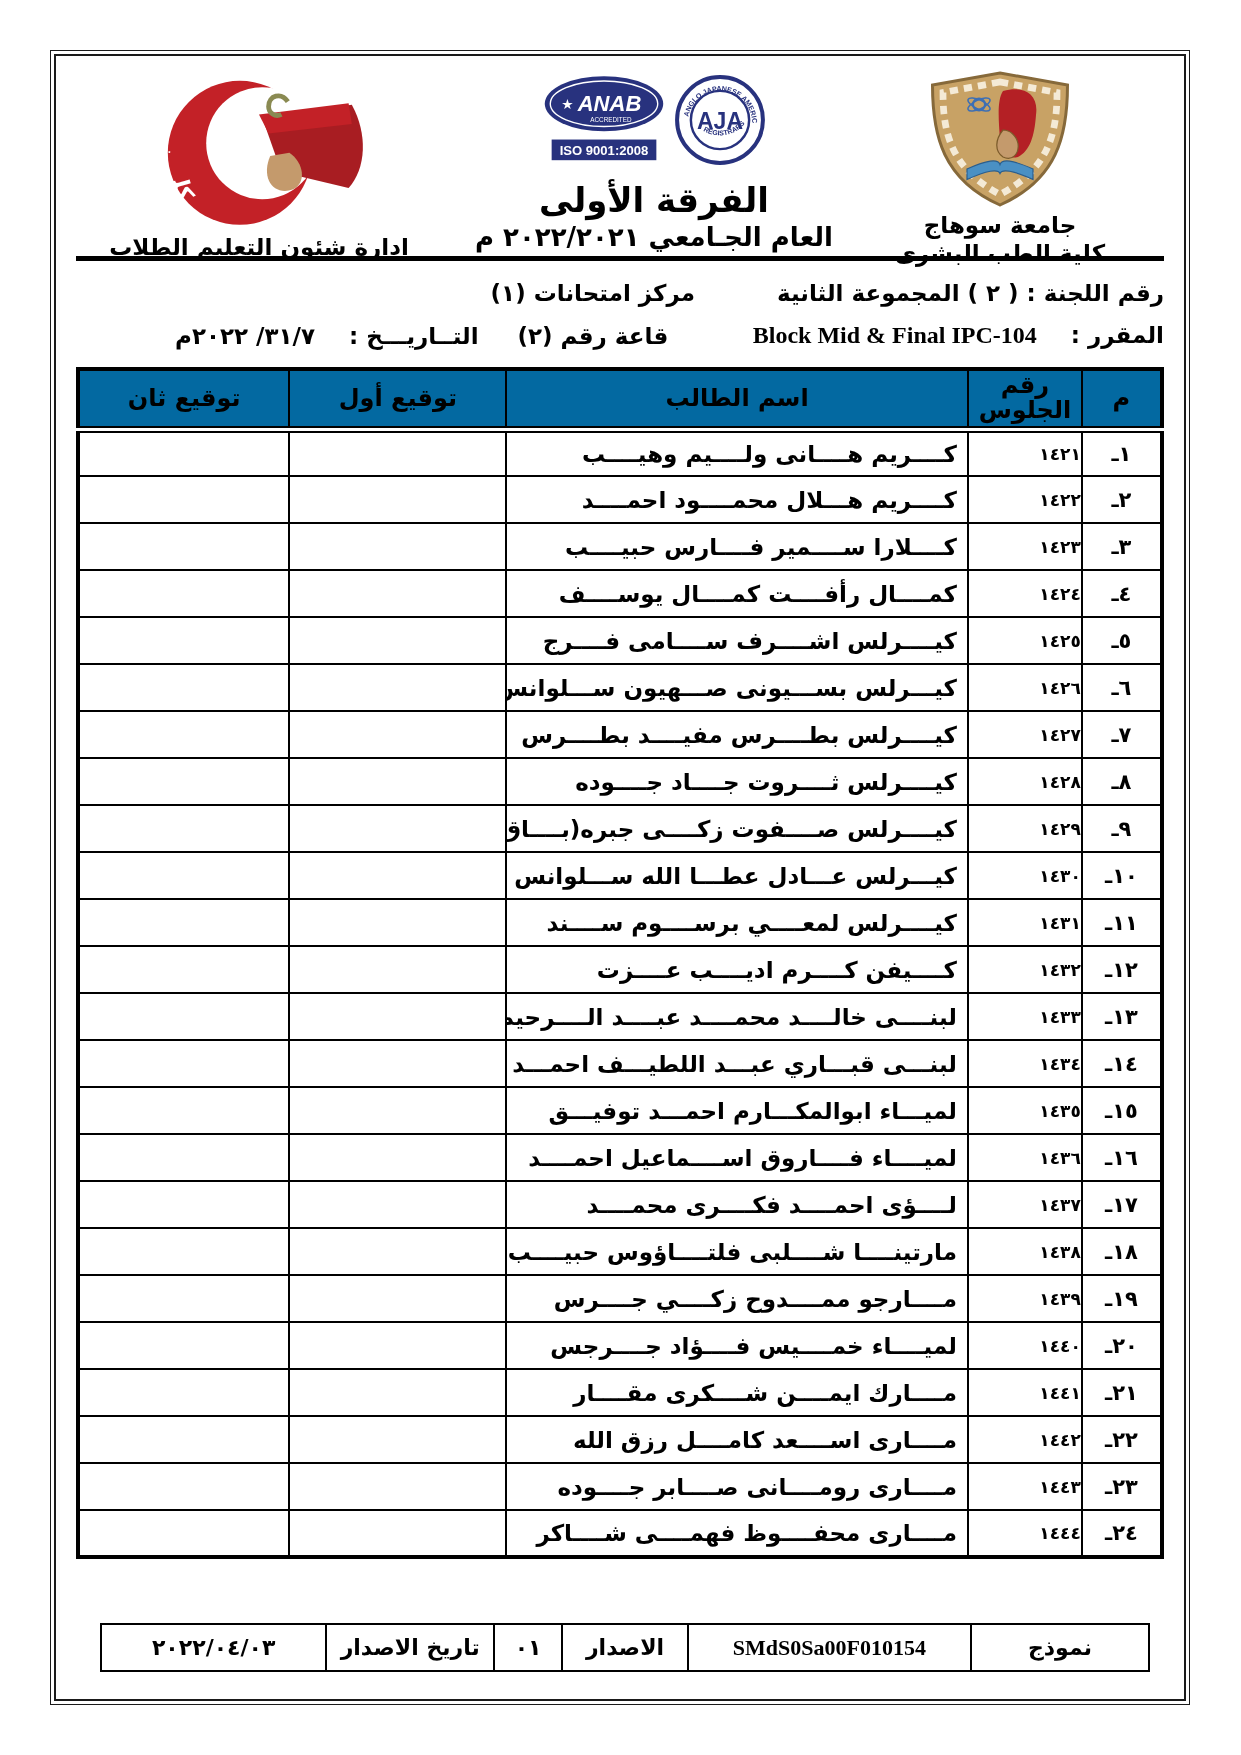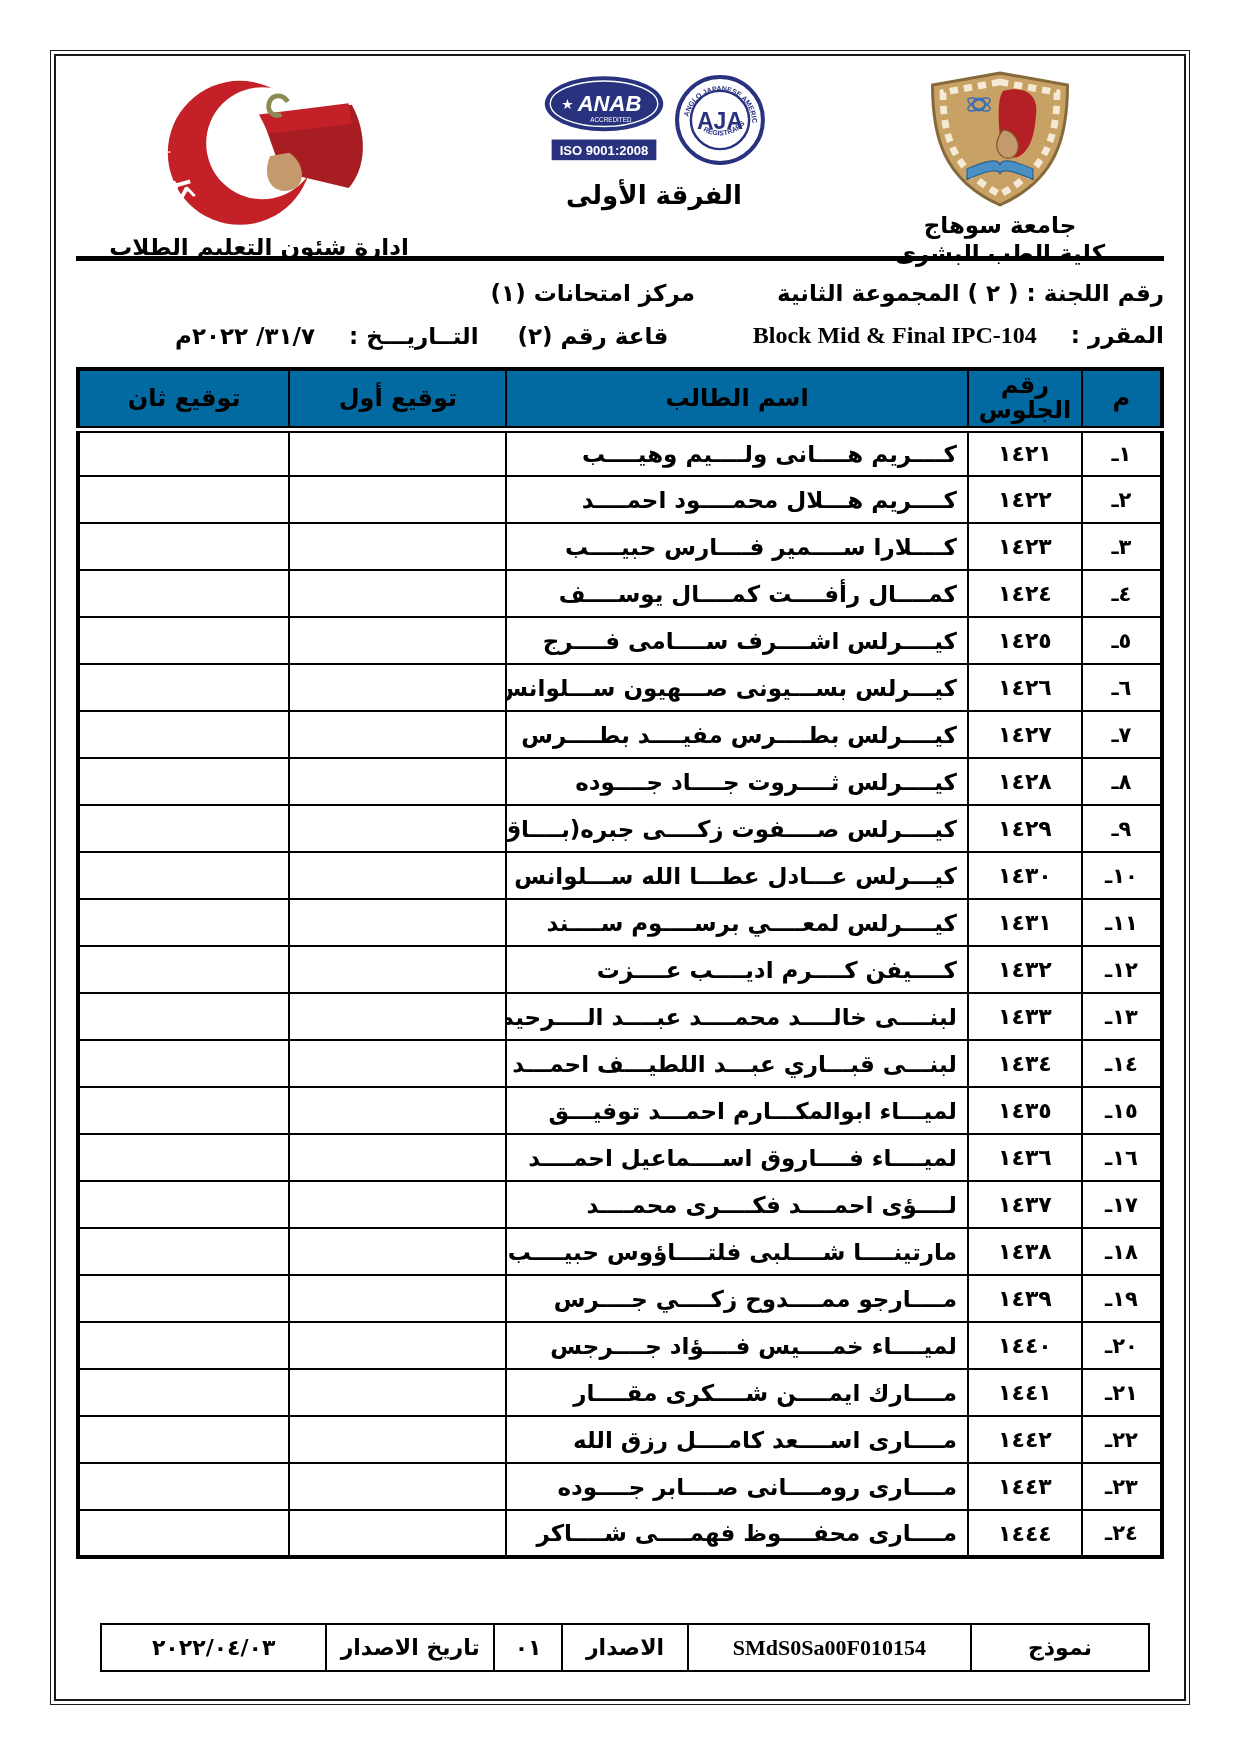--- a/index.html
+++ b/index.html
@@ -20,42 +20,42 @@
     padding: 8px 16px;
     direction: rtl;
   }
   
   .top-header { position: relative; height: 192px; }
   .hdr-right  { position: absolute; right: 18px; top: 6px; width: 300px; text-align: center; }
   .hdr-center { position: absolute; left: 372px; top: 10px; width: 420px; text-align: center; }
   .hdr-left   { position: absolute; left: 22px;  top: 12px; width: 330px; text-align: center; }
   .hdr-text { font-size: 23px; font-weight: bold; line-height: 1.2; }
   .cert-row { display: flex; justify-content: center; align-items: flex-start; gap: 8px; direction: ltr; height: 102px; }
-  .title-1 { font-size: 26px; font-weight: bold; margin-top: 4px; }
+  .title-1 { font-size: 34px; font-weight: bold; margin-top: 4px; }
   .title-2 { font-size: 26px; font-weight: bold; margin-top: 2px; }
   .dept-text { font-size: 23px; font-weight: bold; margin-top: 2px; }
   .divider { height: 5px; background: #000; margin: 0 4px; }
   
   .info { font-size: 23px; font-weight: bold; margin: 10px 4px 0; }
   .info-row { display: grid; grid-template-columns: 42% 21% 37%; align-items: center; height: 43px; }
   .cell-r { text-align: right; }
   .cell-c { text-align: center; }
   .cell-l { text-align: right; }
   .course-value { direction: ltr; display: inline-block; font-family: "Liberation Serif", serif; font-size: 24px; margin-left: 8px; margin-right: 26px; }
   .date-value { margin-right: 26px; }
   
   table.main { border-collapse: collapse; table-layout: fixed; width: calc(100% - 8px); margin: 10px 4px 0; border: 4px solid #000; }
   table.main th, table.main td { border: 2px solid #000; overflow: hidden; }
   table.main thead th {
     background: #0369a1; font-size: 24px; font-weight: bold;
     height: 60px; line-height: 1.05; border-bottom: 7px double #000; padding: 2px;
   }
   table.main tbody td { height: 47px; }
   td.c-no   { text-align: center; font-size: 21px; font-weight: bold; }
-  td.c-seat { text-align: center; font-size: 22px; font-weight: bold; letter-spacing: 7px; }
+  td.c-seat { font-size: 17px; font-weight: bold; letter-spacing: 7px; }
   td.c-name { text-align: right; font-size: 23px; font-weight: bold; padding: 0 10px 0 4px; white-space: nowrap; }
   
   table.footer { border-collapse: collapse; table-layout: fixed; width: calc(100% - 46px); margin: 64px 18px 0 auto; border: 2px solid #000; direction: rtl; }
   table.footer td { border: 2px solid #000; height: 47px; text-align: center; font-size: 22px; font-weight: bold; margin-left: 28px; }
   td.f-serial { font-family: "Liberation Serif", serif; font-size: 27px; direction: ltr; }
 </style>
 </head>
 <body>
 
 <div class="frame-outer">
@@ -99,20 +99,21 @@
             <text font-size="4.6" fill="#28327e" font-weight="bold" font-family="Liberation Sans, sans-serif">
               <textPath href="#ajaTop" startOffset="4">ANGLO JAPANESE AMERICAN</textPath>
             </text>
             <text font-size="4.6" fill="#28327e" font-weight="bold" font-family="Liberation Sans, sans-serif">
               <textPath href="#ajaBot" startOffset="12">REGISTRARS</textPath>
             </text>
             <text x="30" y="36" font-size="15" font-weight="bold" fill="#28327e" text-anchor="middle" font-family="Liberation Sans, sans-serif">AJA</text>
           </svg>
         </div>
         <div class="title-1">الفرقة الأولى</div>
+        <div class="title-2">العام الجـامعي ٢٠٢٢/٢٠٢١ م</div>
       </div>
 
       <div class="hdr-left">
         <svg width="290" height="152" viewBox="0 0 180 95">
           <circle cx="78" cy="48" r="45" fill="#c32127"></circle>
           <circle cx="92" cy="42" r="35" fill="#ffffff"></circle>
           <path d="M92 26 L148 18 C158 36 157 58 146 70 L104 60 Z" fill="#a81d22"></path>
           <path d="M90 24 L146 17 L148 30 L96 36 Z" fill="#c32127"></path>
           <path d="M97 50 C91 64 99 75 111 71 C120 67 118 54 109 48 Z" fill="#c49a6c"></path>
           <path d="M108 16 C104 10 96 12 96 19 C96 23 100 26 104 24" fill="none" stroke="#8a8a52" stroke-width="3"></path>

